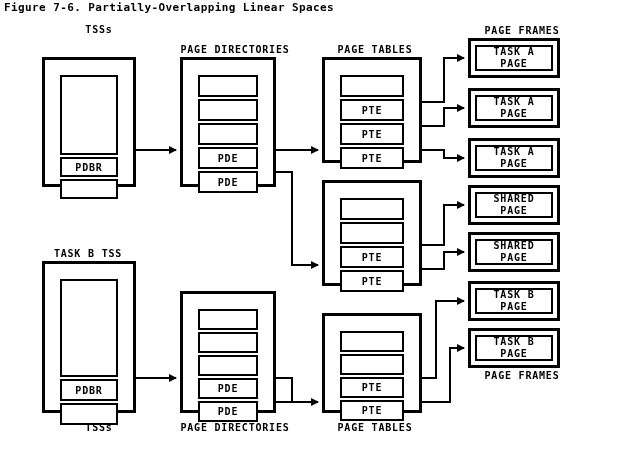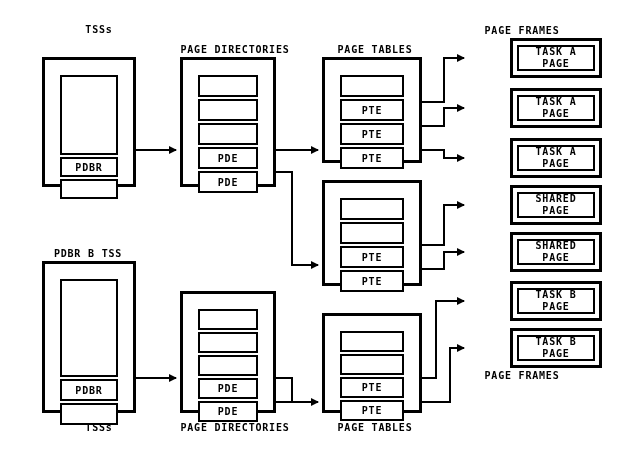--- a/index.html
+++ b/index.html
@@ -58,21 +58,20 @@
   .cell + .cell {
     margin-top: 2px;
   }
   
   .frame {
     position: absolute;
     box-sizing: border-box;
     border: 3px solid #000000;
     background: #ffffff;
     padding: 4px;
-    margin-left: 42px;
   }
   .frame-inner {
     box-sizing: border-box;
     width: 100%;
     height: 100%;
     border: 2px solid #000000;
     display: flex;
     flex-direction: column;
     align-items: center;
     justify-content: center;
@@ -90,27 +89,28 @@
     width: 640px;
     height: 456px;
     pointer-events: none;
   }
 </style>
 </head>
 <body>
 
 <div id="page">
 
+  <div class="title">Figure 7-6. Partially-Overlapping Linear Spaces</div>
 
   <div class="caption" style="left:44px; top:24px; width:110px;">TSSs</div>
   <div class="caption" style="left:155px; top:44px; width:160px;">PAGE DIRECTORIES</div>
   <div class="caption" style="left:310px; top:44px; width:130px;">PAGE TABLES</div>
   <div class="caption" style="left:462px; top:25px; width:120px;">PAGE FRAMES</div>
   <div class="caption" style="left:310px; top:179px; width:130px;">SHARED PT</div>
-  <div class="caption" style="left:28px; top:248px; width:120px;">PDBR B TSS</div>
+  <div class="caption" style="left:28px; top:248px; width:120px;">TASK B TSS</div>
   <div class="caption" style="left:44px; top:422px; width:110px;">TSSs</div>
   <div class="caption" style="left:155px; top:422px; width:160px;">PAGE DIRECTORIES</div>
   <div class="caption" style="left:310px; top:422px; width:130px;">PAGE TABLES</div>
   <div class="caption" style="left:462px; top:370px; width:120px;">PAGE FRAMES</div>
 
   <div class="stack" style="left:42px; top:57px; width:94px; height:130px;">
     <div class="cell" style="height:80px;"></div>
     <div class="cell" style="height:20px;">PDBR</div>
     <div class="cell" style="height:20px;"></div>
   </div>

